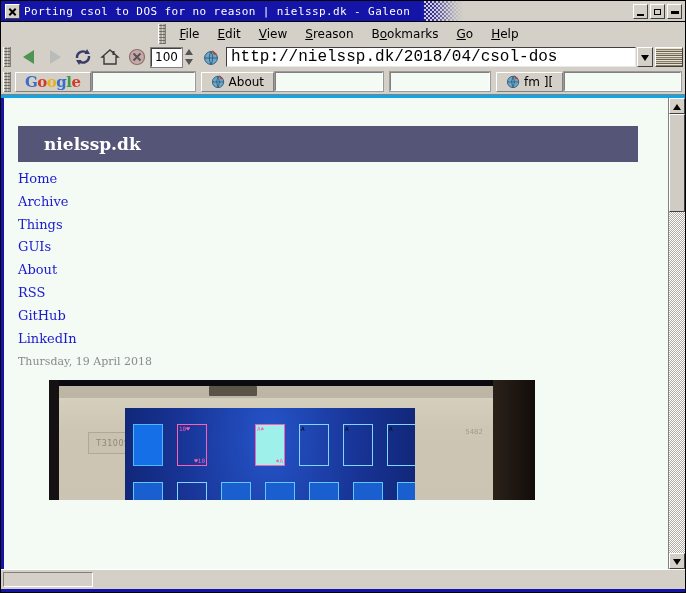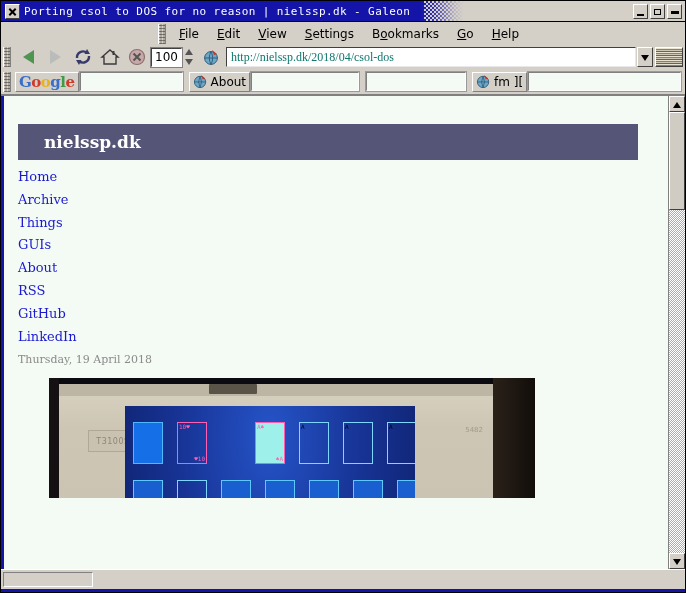--- a/index.html
+++ b/index.html
@@ -156,22 +156,22 @@
     height: 20px;
     background: #fff;
     border-top: 1px solid #404040; border-left: 1px solid #404040;
     border-right: 1px solid #e8e8e8; border-bottom: 1px solid #e8e8e8;
     display: flex; align-items: center;
     margin: 0 1px;
     overflow: hidden;
     cursor: text;
   }
   .urlbar span {
-    font-size: 12px; color: #0f766e; padding-left: 4px; white-space: nowrap;
-    font-family: Liberation Serif, serif;
+    font-size: 16px; color: #000000; padding-left: 4px; white-space: nowrap;
+    font-family: Liberation Mono, monospace;
   }
   .urldrop {
     width: 16px; height: 20px; background: #d4d0c8;
     border-top: 1px solid #fff; border-left: 1px solid #fff;
     border-right: 1px solid #404040; border-bottom: 1px solid #404040;
     position: relative; flex: 0 0 16px; cursor: pointer;
   }
   .urldrop::after {
     content: ""; position: absolute; left: 3px; top: 7px;
     border-left: 4px solid transparent; border-right: 4px solid transparent;
@@ -182,21 +182,21 @@
     background: repeating-linear-gradient(0deg, #8a7f6a 0 1px, #e8e2d2 1px 2px, #6b6256 2px 3px, #cfc7b4 3px 4px);
     border-top: 1px solid #fff; border-left: 1px solid #fff;
     border-right: 1px solid #404040; border-bottom: 1px solid #404040;
     cursor: move;
   }
 
   
   .searchrow { height: 25px; }
   .bmbtn {
     height: 20px; display: flex; align-items: center;
-    padding: 0 3px;
+    padding: 0 9px;
     background: #d4d0c8;
     border-top: 1px solid #fff; border-left: 1px solid #fff;
     border-right: 1px solid #808080; border-bottom: 1px solid #808080;
     font-size: 12px; cursor: pointer; flex: 0 0 auto;
     white-space: nowrap;
     font-family: "DejaVu Sans", sans-serif;
   }
   .bmfield {
     height: 19px; background: #f4fbf4;
     border-top: 1px solid #808080; border-left: 1px solid #808080;
@@ -213,21 +213,21 @@
   .glogo .b1{color:#3a6ecb}.glogo .r{color:#d23b2c}.glogo .y{color:#e8b21e}
   .glogo .b2{color:#3a6ecb}.glogo .g{color:#3f9a4a}.glogo .r2{color:#d23b2c}
 
   .globe { width: 15px; height: 15px; margin-right: 3px; flex: 0 0 15px; }
 
   
   .viewport {
     flex: 1 1 auto;
     display: flex;
     background: #14b8a6;
-    border-top: 1px solid #0ea5e9;
+    border-top: 3px solid #0ea5e9;
     position: relative;
     overflow: hidden;
   }
   .page {
     flex: 1 1 auto;
     background: #f4faf4;
     overflow: hidden;
     position: relative;
     border-left: 3px solid #1414a8;
   }
@@ -386,21 +386,21 @@
     </div>
   </div>
 
   <div class="toolarea">
 
     <div class="toolrow menurow">
       <div class="grip"></div>
       <div class="menuitem"><span></span><u>F</u><span>ile</span></div>
       <div class="menuitem"><span></span><u>E</u><span>dit</span></div>
       <div class="menuitem"><span></span><u>V</u><span>iew</span></div>
-      <div class="menuitem"><span></span><u>S</u><span>ettings</span></div>
+      <div class="menuitem"><span></span><u>S</u><span>reason</span></div>
       <div class="menuitem"><span>B</span><u>o</u><span>okmarks</span></div>
       <div class="menuitem"><span></span><u>G</u><span>o</span></div>
       <div class="menuitem"><span></span><u>H</u><span>elp</span></div>
     </div>
 
     <div class="toolrow navrow">
       <div class="grip"></div>
 
       <div class="navbtn">
         <div class="tri left"></div>

